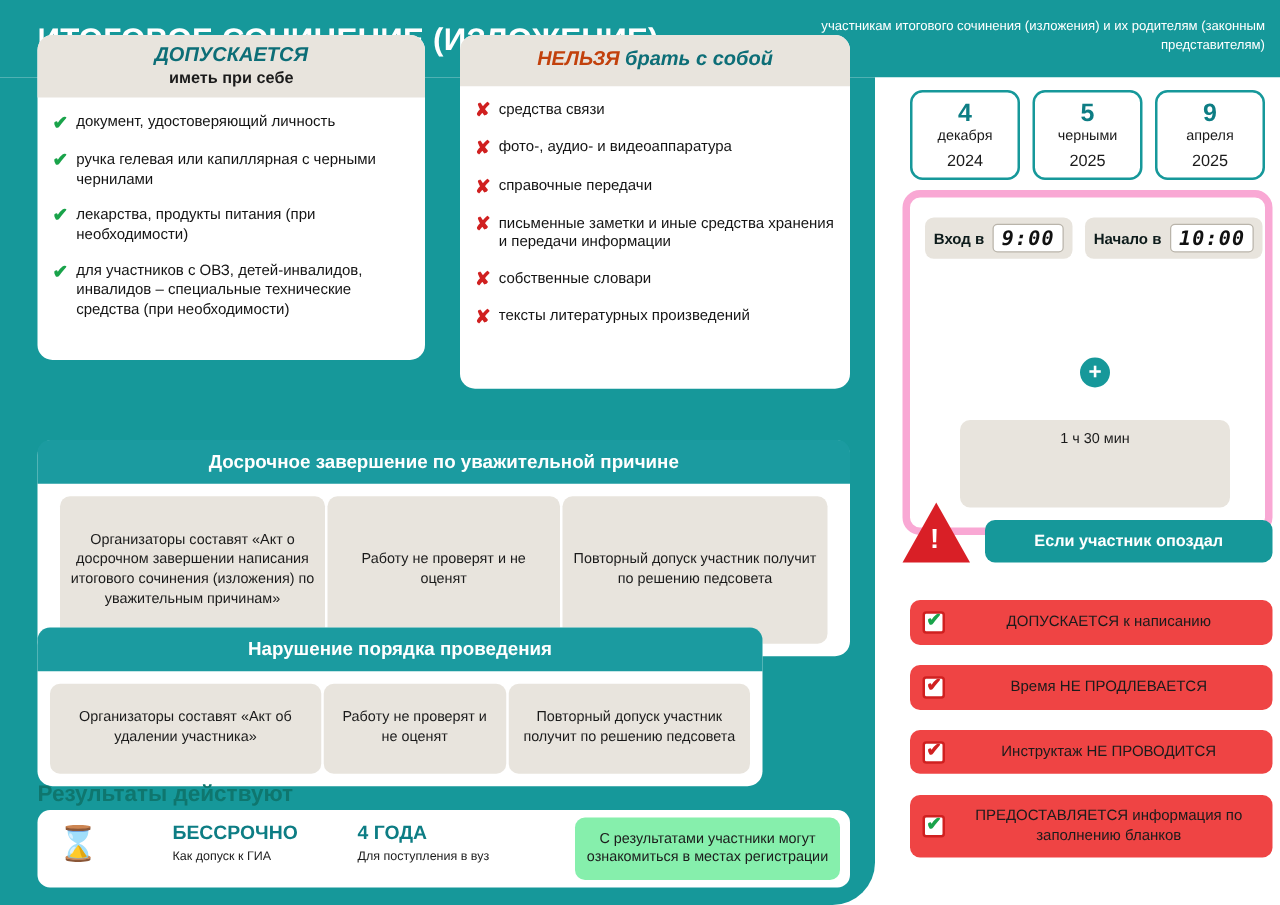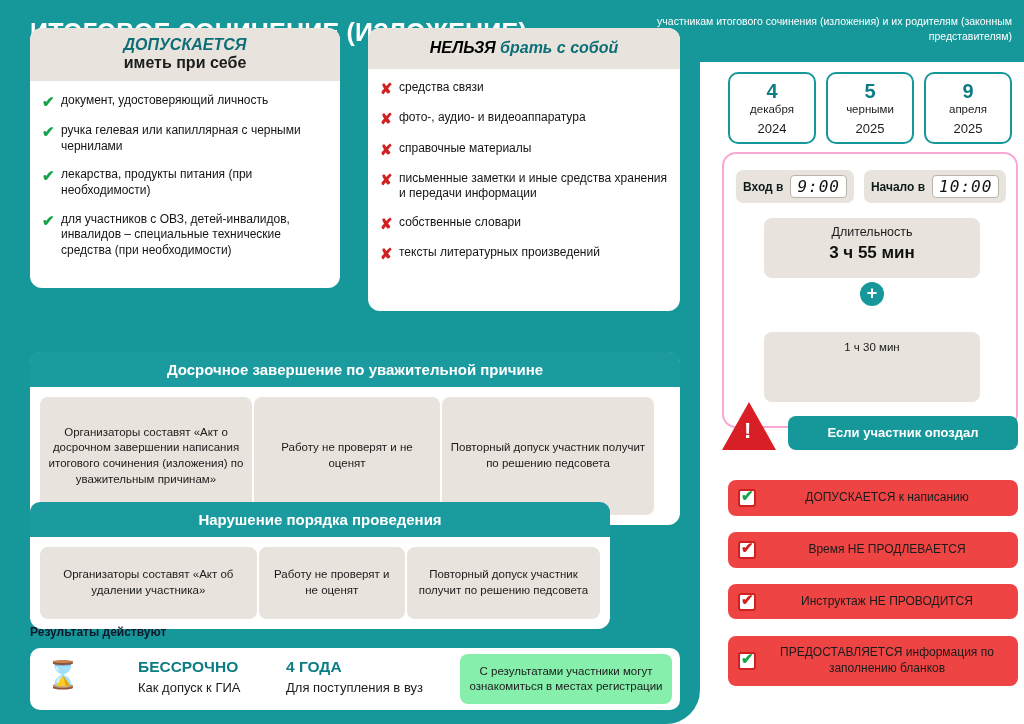--- a/index.html
+++ b/index.html
@@ -38,45 +38,45 @@
 
   
   .card { background: #ffffff; border-radius: 12px; }
   .card-hd {
     background: #e8e4dd;
     border-radius: 12px 12px 0 0;
     text-align: center;
     padding: 8px 6px 9px;
   }
   .hd-main { font-size: 16px; font-weight: bold; color: #0d6e77; font-style: italic; }
-  .hd-sub  { font-size: 16px; font-weight: bold; color: #1b1b1b; }
+  .hd-sub  { font-size: 13px; font-weight: bold; color: #1b1b1b; }
 
   
   .allowed { position: absolute; left: 30px; top: 28px; width: 310px; height: 260px; }
   .allowed .body { padding: 12px 10px 4px 12px; }
   .li { display: flex; align-items: flex-start; margin-bottom: 13px; }
   .li .mark { width: 19px; flex: 0 0 19px; font-size: 15px; font-weight: bold; line-height: 1.15; }
   .mark.ok { color: #19a34a; }
   .mark.no { color: #d02020; }
   .li .txt { font-size: 12px; color: #141414; line-height: 1.3; }
 
   
   .forbidden { position: absolute; left: 368px; top: 28px; width: 312px; height: 283px; }
   .forbidden .card-hd { background: #e8e4dd; padding: 11px 6px 12px; }
   .forbidden .hd-main { font-size: 16px; }
-  .forbidden .hd-main .accent { color: #000000; }
+  .forbidden .hd-main .accent { color: #c2410c; }
   .forbidden .body { padding: 11px 10px 4px 12px; }
 
   
   .sec { position: absolute; }
   .sec-title {
     background: #1b9ba0; color: #fff; font-size: 15px; font-weight: bold;
     text-align: center; padding: 9px 4px; border-radius: 10px 10px 0 0;
   }
-  .sec-body { display: flex; gap: 2px; padding: 10px; background: transparent; }
+  .sec-body { display: flex; gap: 2px; padding: 10px; background: transparent; justify-content: center; }
   .sec-wrap { background: #ffffff; border-radius: 12px; }
   .cell {
     background: #e8e4dd; border-radius: 8px;
     font-size: 11.5px; color: #1b1b1b; text-align: center;
     padding: 10px 8px; line-height: 1.35;
     display: flex; align-items: center; justify-content: center;
   }
 
   .early { left: 30px; top: 352px; width: 650px; }
   .early .c1 { width: 212px; height: 118px; }
@@ -84,65 +84,65 @@
   .early .c3 { width: 212px; height: 118px; }
 
   .viol { left: 30px; top: 502px; width: 580px; }
   .viol .c1 { width: 238px; height: 72px; }
   .viol .c2 { width: 160px; height: 72px; }
   .viol .c3 { width: 212px; height: 72px; }
 
   
   .results-title {
     position: absolute; left: 30px; top: 625px;
-    font-size: 12px; font-weight: bold; color: #0f172a;
+    font-size: 18px; font-weight: bold; color: #0f766e;
   }
   .results {
     position: absolute; left: 30px; top: 648px; width: 650px; height: 62px;
     background: #ffffff; border-radius: 10px;
   }
   .hourglass {
     position: absolute; left: 16px; top: 14px; width: 30px; height: 34px;
     font-size: 27px; color: #6b6b6b; line-height: 1;
   }
   .res-col { position: absolute; top: 10px; }
   .res-big { font-size: 15.5px; font-weight: bold; color: #0d7d84; }
-  .res-sm { font-size: 13px; color: #1b1b1b; margin-top: 4px; }
+  .res-sm { font-size: 10px; color: #1b1b1b; margin-top: 4px; }
   .res-note {
     position: absolute; left: 430px; top: 6px; width: 212px; height: 50px;
     background: #86efac; border-radius: 8px;
     font-size: 11.5px; color: #1b1b1b; text-align: center; line-height: 1.3;
     display: flex; align-items: center; justify-content: center; padding: 4px;
   }
 
   
   .dates { position: absolute; left: 728px; top: 72px; display: flex; gap: 10px; }
   .date-box {
     width: 88px; height: 72px; background: #ffffff;
     border: 2px solid #16989a; border-radius: 10px;
     text-align: center; padding-top: 6px;
   }
   .date-day { font-size: 20px; font-weight: bold; color: #0d7d84; }
   .date-mon { font-size: 11.5px; color: #1b1b1b; }
   .date-year { font-size: 13px; color: #1b1b1b; margin-top: 6px; }
 
   .right-card {
     position: absolute; left: 722px; top: 152px; width: 296px; height: 276px;
-    background: #ffffff; border: 2px solid #f9a8d4; border-radius: 14px;
+    background: #ffffff; border: 6px solid #f9a8d4; border-radius: 14px;
   }
   .time-row { position: absolute; left: 12px; top: 16px; display: flex; gap: 10px; }
   .time-pill {
     display: flex; align-items: center; background: #e8e4dd;
     border-radius: 7px; padding: 5px 7px; gap: 7px;
   }
   .time-label { font-size: 12px; font-weight: bold; color: #0d1b1b; }
   .time-val {
     background: #ffffff; border: 1px solid #b9b4aa; border-radius: 4px;
     font-family: "DejaVu Sans Mono", monospace;
-    font-size: 16px; font-style: italic; font-weight: normal; color: #111;
+    font-size: 16px; font-style: italic; font-weight: bold; color: #111;
     padding: 1px 6px; letter-spacing: 1px;
   }
 
   .dur-box {
     position: absolute; left: 40px; top: 64px; width: 216px; height: 60px;
     background: #e8e4dd; border-radius: 8px; text-align: center; padding-top: 7px;
   }
   .dur-l1 { font-size: 12.5px; color: #1b1b1b; }
   .dur-l2 { font-size: 17px; font-weight: bold; color: #111; margin-top: 4px; }
   .plus {
@@ -237,21 +237,21 @@
       <div class="li">
         <span class="mark no">✘</span>
         <span class="txt">средства связи</span>
       </div>
       <div class="li">
         <span class="mark no">✘</span>
         <span class="txt">фото-, аудио- и видеоаппаратура</span>
       </div>
       <div class="li">
         <span class="mark no">✘</span>
-        <span class="txt">справочные материалы</span>
+        <span class="txt">справочные передачи</span>
       </div>
       <div class="li">
         <span class="mark no">✘</span>
         <span class="txt">письменные заметки и иные средства хранения и передачи информации</span>
       </div>
       <div class="li">
         <span class="mark no">✘</span>
         <span class="txt">собственные словари</span>
       </div>
       <div class="li">
@@ -319,24 +319,20 @@
     <div class="time-row">
       <div class="time-pill">
         <span class="time-label">Вход в</span>
         <span class="time-val">9:00</span>
       </div>
       <div class="time-pill">
         <span class="time-label">Начало в</span>
         <span class="time-val">10:00</span>
       </div>
     </div>
-    <div class="dur-box">
-      <div class="dur-l1">Длительность</div>
-      <div class="dur-l2">3 ч 55 мин</div>
-    </div>
     <div class="plus">+</div>
     <div class="ovz-box">
       <div>1 ч 30 мин</div>
     </div>
   </div>
 
   <div class="warn-tri"></div>
   <div class="warn-excl">!</div>
   <div class="late-title">Если участник опоздал</div>
 

